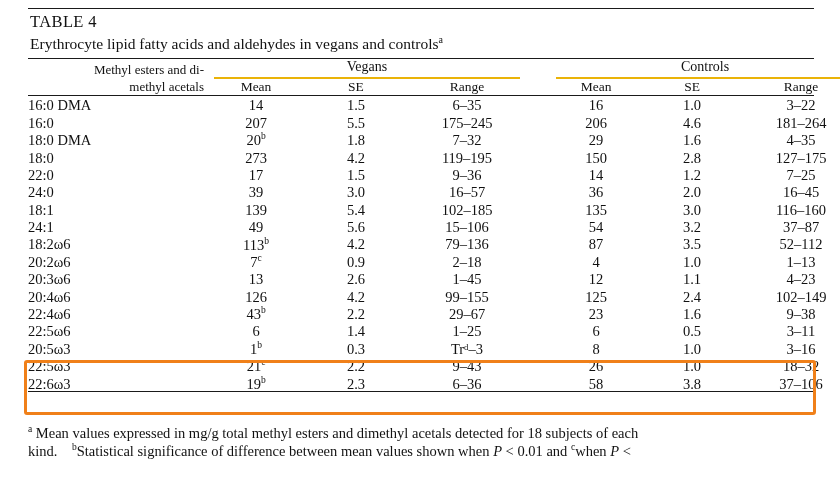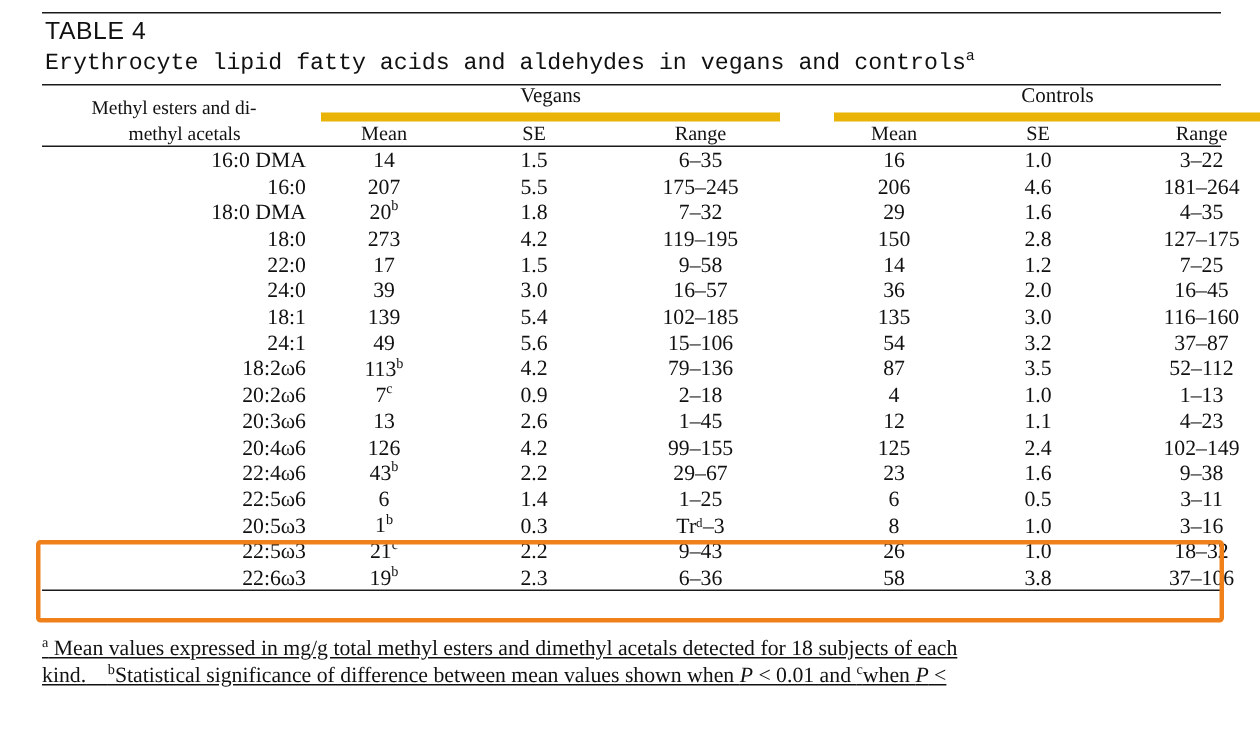--- a/index.html
+++ b/index.html
@@ -35,27 +35,26 @@
   .table-wrap {
     position: absolute;
     left: 28px;
     top: 8px;
     width: 786px;
   }
   .tbl-title {
     font-size: 16.5px;
     letter-spacing: 0.4px;
     margin: 0 0 2px 2px;
-    font-family: Liberation Sans, sans-serif;
+    font-family: Liberation Serif, serif;
   }
   .tbl-caption {
     font-size: 15.5px;
     margin: 0 0 4px 2px;
     line-height: 1.2;
-    font-family: Liberation Mono, monospace;
   }
   .tbl-caption sup { font-size: 10px; }
 
   table.data {
     border-collapse: collapse;
     width: 786px;
     font-size: 14.5px;
     table-layout: fixed;
   }
   table.data td, table.data th {
@@ -64,44 +63,44 @@
     vertical-align: bottom;
   }
   .hdr-group {
     text-align: center;
     font-size: 14px;
     padding-bottom: 1px;
     padding-top: 3px;
   }
   .hdr-group .underline {
     display: block;
-    border-bottom: 6px solid #eab308;
+    border-bottom: 2px solid #eab308;
     padding-bottom: 2px;
     margin: 0 10px;
     text-align: center;
   }
   .hdr-sub {
     text-align: center;
     font-size: 13.5px;
     font-weight: bold;
     padding-top: 4px;
     padding-bottom: 4px;
     margin-top: 11px;
   }
   .rowlabel-head {
     font-size: 13px;
     line-height: 1.25;
-    text-align: center;
+    text-align: right;
     padding-left: 4px;
     padding-top: 4px;
     vertical-align: top;
   }
   .rowlabel-head .ln2 { display: block; padding-left: 14px; }
   td.lbl {
-    text-align: right;
+    text-align: left;
     padding-left: 4px;
     font-size: 14.5px;
     line-height: 1.02;
     white-space: nowrap;
     margin-left: 32px;
   }
   td.num {
     text-align: center;
     font-size: 14.5px;
     line-height: 1.02;
@@ -124,21 +123,21 @@
 
   .footnotes {
     position: absolute;
     left: 28px;
     top: 424px;
     width: 790px;
     font-size: 14.5px;
     line-height: 1.18;
   }
   .footnotes sup { font-size: 9.5px; }
-  .fn-line { white-space: pre-wrap; text-decoration: underline; }
+  .fn-line { white-space: pre-wrap; }
   .italic { font-style: italic; }
   .toprule { margin-bottom: 3px; }
 </style>
 </head>
 <body>
 
 <div class="page">
 
   <div class="table-wrap">
     <hr class="rule toprule">
@@ -233,21 +232,21 @@
             <td class="num">119–195</td>
             <td class="gap"></td>
             <td class="num">150</td>
             <td class="num">2.8</td>
             <td class="num">127–175</td>
           </tr>
           <tr class="datarow">
             <td class="lbl">22:0</td>
             <td class="num">17</td>
             <td class="num">1.5</td>
-            <td class="num">9–58</td>
+            <td class="num">9–36</td>
             <td class="gap"></td>
             <td class="num">14</td>
             <td class="num">1.2</td>
             <td class="num">7–25</td>
           </tr>
           <tr class="datarow">
             <td class="lbl">24:0</td>
             <td class="num">39</td>
             <td class="num">3.0</td>
             <td class="num">16–57</td>

